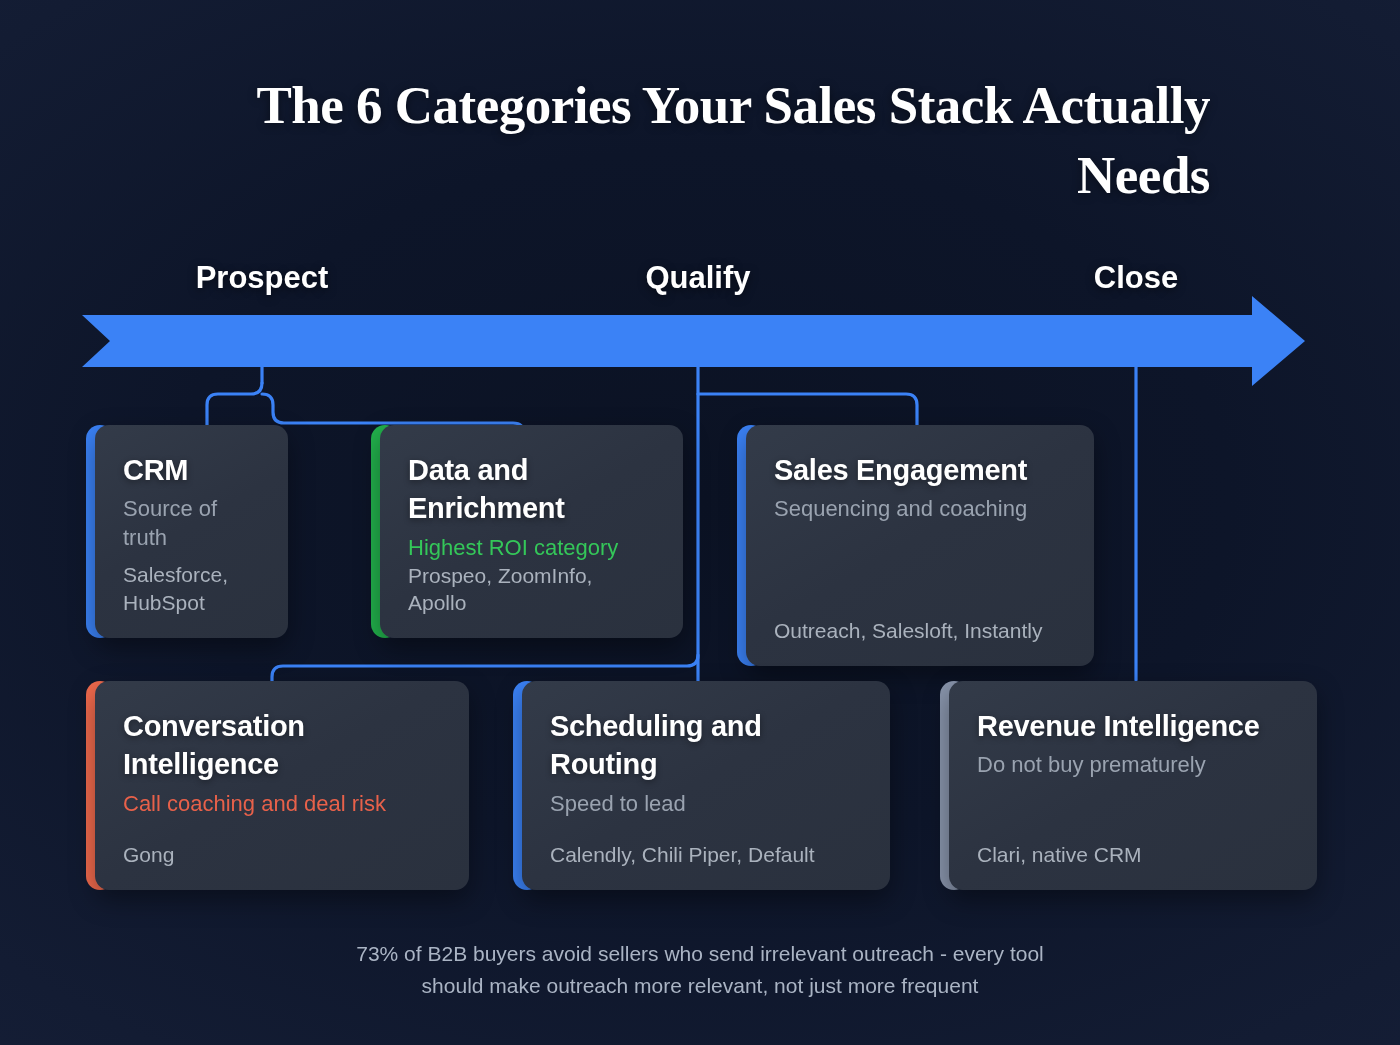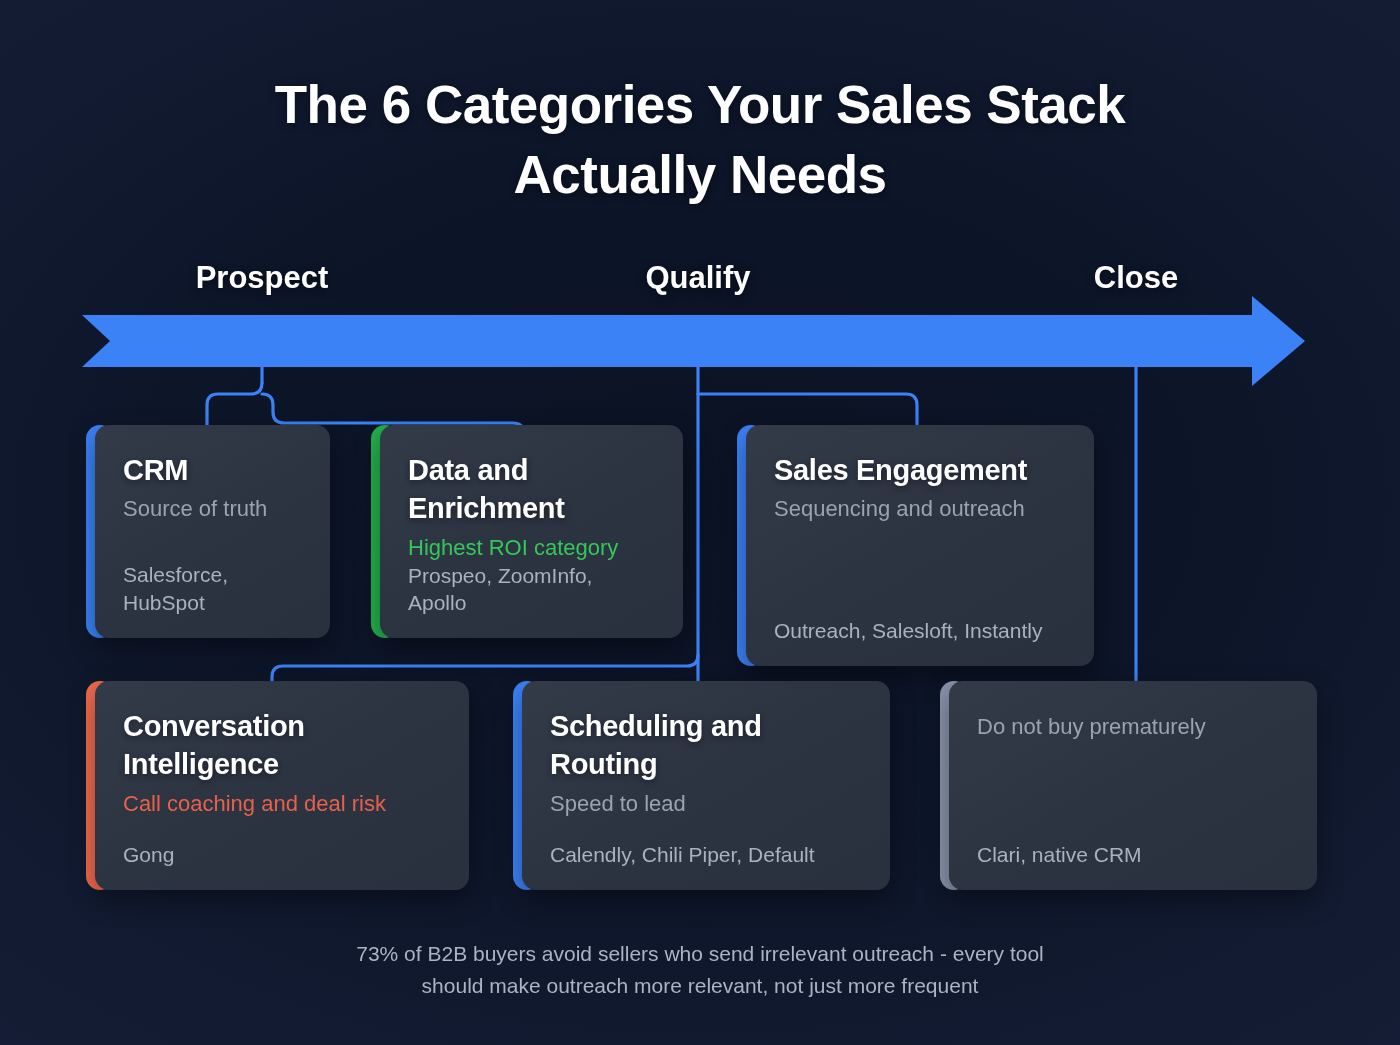--- a/index.html
+++ b/index.html
@@ -13,28 +13,29 @@
     position:relative;
     width:1400px; height:1045px;
     background:
       radial-gradient(ellipse 90% 80% at 50% 48%, #0b1223 0%, #0d1529 42%, #131c33 78%, #161f38 100%);
   }
 
   
   .title {
     position:absolute;
     left:0; right:0; top:70px;
-    text-align:center;
+    text-align:right;
     color:#ffffff;
     font-size:53px;
     font-weight:bold;
     line-height:1.33;
     letter-spacing:-0.5px;
     text-shadow:0 2px 10px rgba(0,0,0,0.45);
     padding:0 190px;
+    font-family:Liberation Serif, serif;
   }
 
   
   .stage-label {
     position:absolute;
     top:260px;
     transform:translateX(-50%);
     color:#ffffff;
     font-size:31px;
     font-weight:bold;
@@ -126,21 +127,21 @@
 
     <path d="M698,367 L698,655 Q698,666 687,666 L283,666 Q272,666 272,677 L272,690"></path>
 
     <path d="M698,394 Q709,394 709,394 L906,394 Q917,394 917,405 L917,428"></path>
 
     <path d="M698,655 L698,690"></path>
 
     <path d="M1136,367 L1136,680"></path>
   </svg>
 
-  <div class="card-wrap" style="left:86px; top:425px; width:244px; height:213px;">
+  <div class="card-wrap" style="left:86px; top:425px; width:202px; height:213px;">
     <div class="accent" style="background:#3b82f6;"></div>
     <div class="card">
       <div class="card-title">CRM</div>
       <div class="card-sub">Source of truth</div>
       <div class="card-tools">Salesforce, HubSpot</div>
     </div>
   </div>
 
   <div class="card-wrap" style="left:371px; top:425px; width:312px; height:213px;border-radius:30px;">
     <div class="accent" style="background:#22b14c;"></div>
@@ -148,21 +149,21 @@
       <div class="card-title">Data and Enrichment</div>
       <div class="card-sub green">Highest ROI category</div>
       <div class="card-tools">Prospeo, ZoomInfo, Apollo</div>
     </div>
   </div>
 
   <div class="card-wrap" style="left:737px; top:425px; width:357px; height:241px;">
     <div class="accent" style="background:#3b82f6;"></div>
     <div class="card">
       <div class="card-title">Sales Engagement</div>
-      <div class="card-sub">Sequencing and outreach</div>
+      <div class="card-sub">Sequencing and coaching</div>
       <div class="card-tools">Outreach, Salesloft, Instantly</div>
     </div>
   </div>
 
   <div class="card-wrap" style="left:86px; top:681px; width:383px; height:209px;">
     <div class="accent" style="background:#f06a4d;"></div>
     <div class="card">
       <div class="card-title">Conversation Intelligence</div>
       <div class="card-sub coral">Call coaching and deal risk</div>
       <div class="card-tools">Gong</div>
@@ -174,20 +175,21 @@
     <div class="card">
       <div class="card-title">Scheduling and Routing</div>
       <div class="card-sub">Speed to lead</div>
       <div class="card-tools">Calendly, Chili Piper, Default</div>
     </div>
   </div>
 
   <div class="card-wrap" style="left:940px; top:681px; width:377px; height:209px;">
     <div class="accent" style="background:#8894ab;"></div>
     <div class="card">
+      <div class="card-title">Revenue Intelligence</div>
       <div class="card-sub">Do not buy prematurely</div>
       <div class="card-tools">Clari, native CRM</div>
     </div>
   </div>
 
   <div class="footer">73% of B2B buyers avoid sellers who send irrelevant outreach - every tool should make outreach more relevant, not just more frequent</div>
 
 </div>
 
 </body></html>

